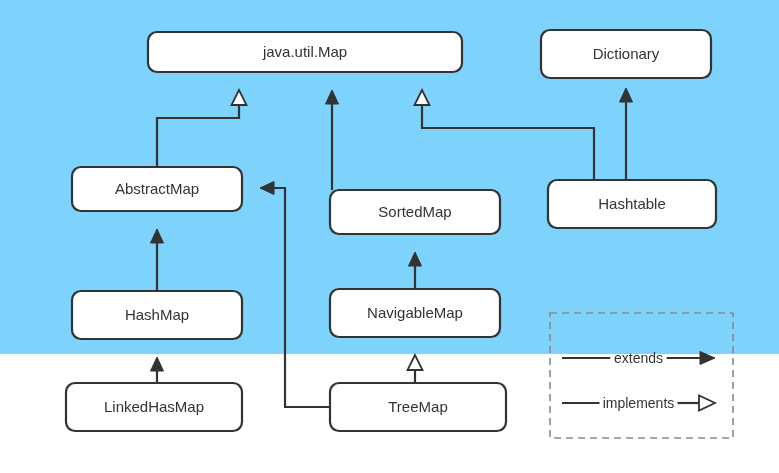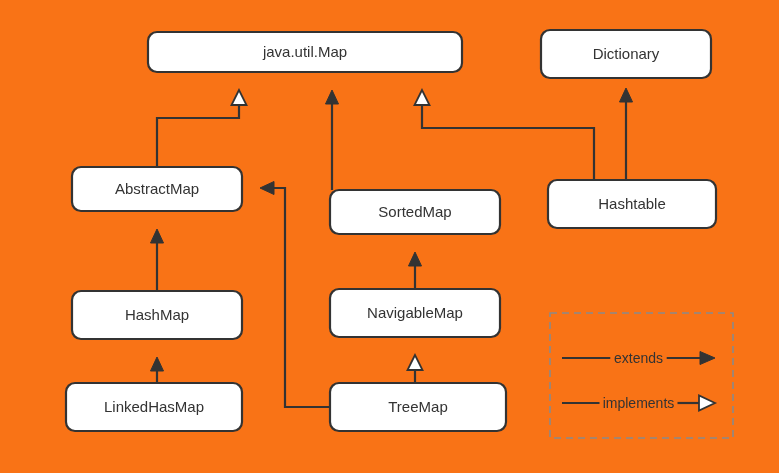--- a/index.html
+++ b/index.html
@@ -10,22 +10,22 @@
   }
   body {
     width: 779px;
     height: 473px;
     overflow: hidden;
     font-family: "Liberation Sans", "DejaVu Sans", sans-serif;
   }
   #diagram-root {
     position: relative;
     width: 779px;
-    height: 473px;
-    background: #f97316;
+    height: 354px;
+    background: #7dd3fc;
   }
   svg#uml-canvas {
     display: block;
     width: 779px;
     height: 473px;
   }
   .node-box {
     fill: #ffffff;
     stroke: #333333;
     stroke-width: 2.2;

